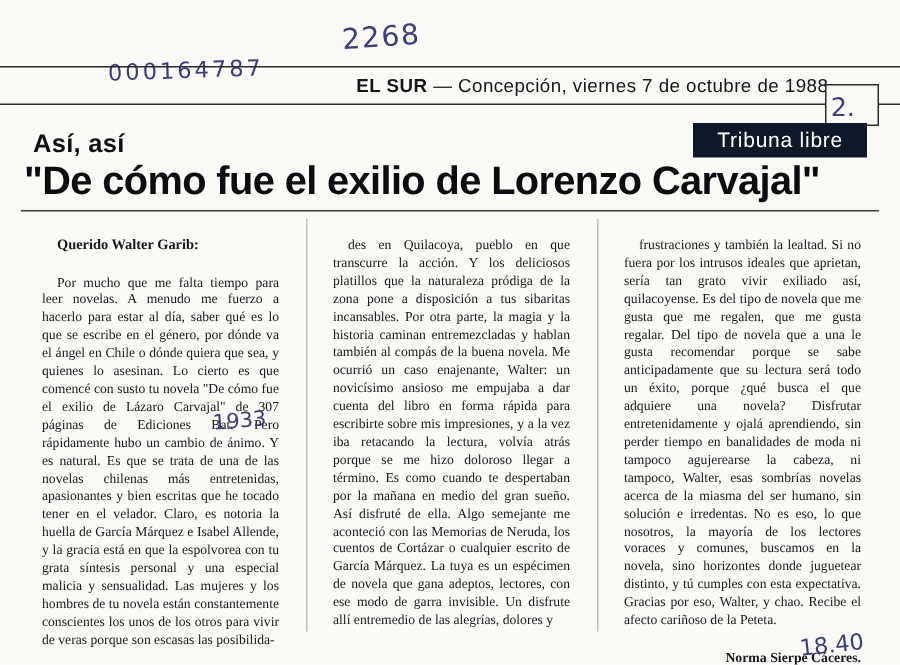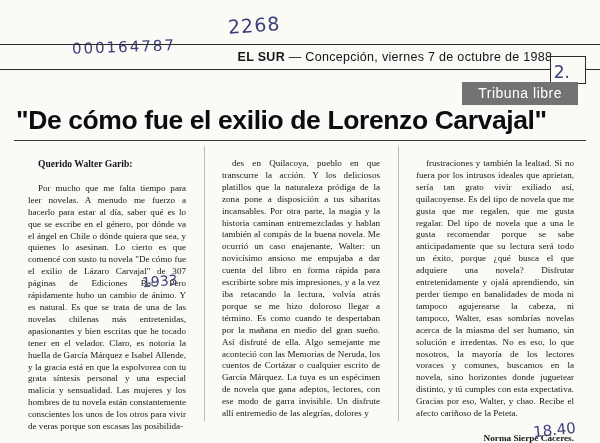--- a/index.html
+++ b/index.html
@@ -96,21 +96,21 @@
     width: 34px;
     height: 26px;
     border: 1px solid #2b2b2b;
     background: #fbfaf6;
   }
   
   .banner {
     position: absolute;
     right: 22px;
     top: 82px;
-    background: #737373;
+    background: #0f172a;
     color: #ffffff;
     font-family: "Liberation Sans", sans-serif;
     font-size: 14px;
     letter-spacing: 0.5px;
     padding: 3px 16px 4px 16px;
   }
   .kicker {
     position: absolute;
     left: 22px;
     top: 86px;
@@ -198,20 +198,21 @@
       <b>EL SUR</b>
       <span>—</span>
       <span>Concepción, viernes 7 de octubre de 1988.</span>
     </div>
   </div>
 
   <div class="page-number-box"></div>
   <div class="hand hand-page">2.</div>
 
   <div class="banner">Tribuna libre</div>
+  <div class="kicker">Así, así</div>
 
   <div class="headline">"De cómo fue el exilio de Lorenzo Carvajal"</div>
   <div class="rule-under-headline"></div>
 
   <div class="columns">
 
     <div class="col">
       <p class="first">
         <span class="salutation">Querido Walter Garib:</span>
       </p>

